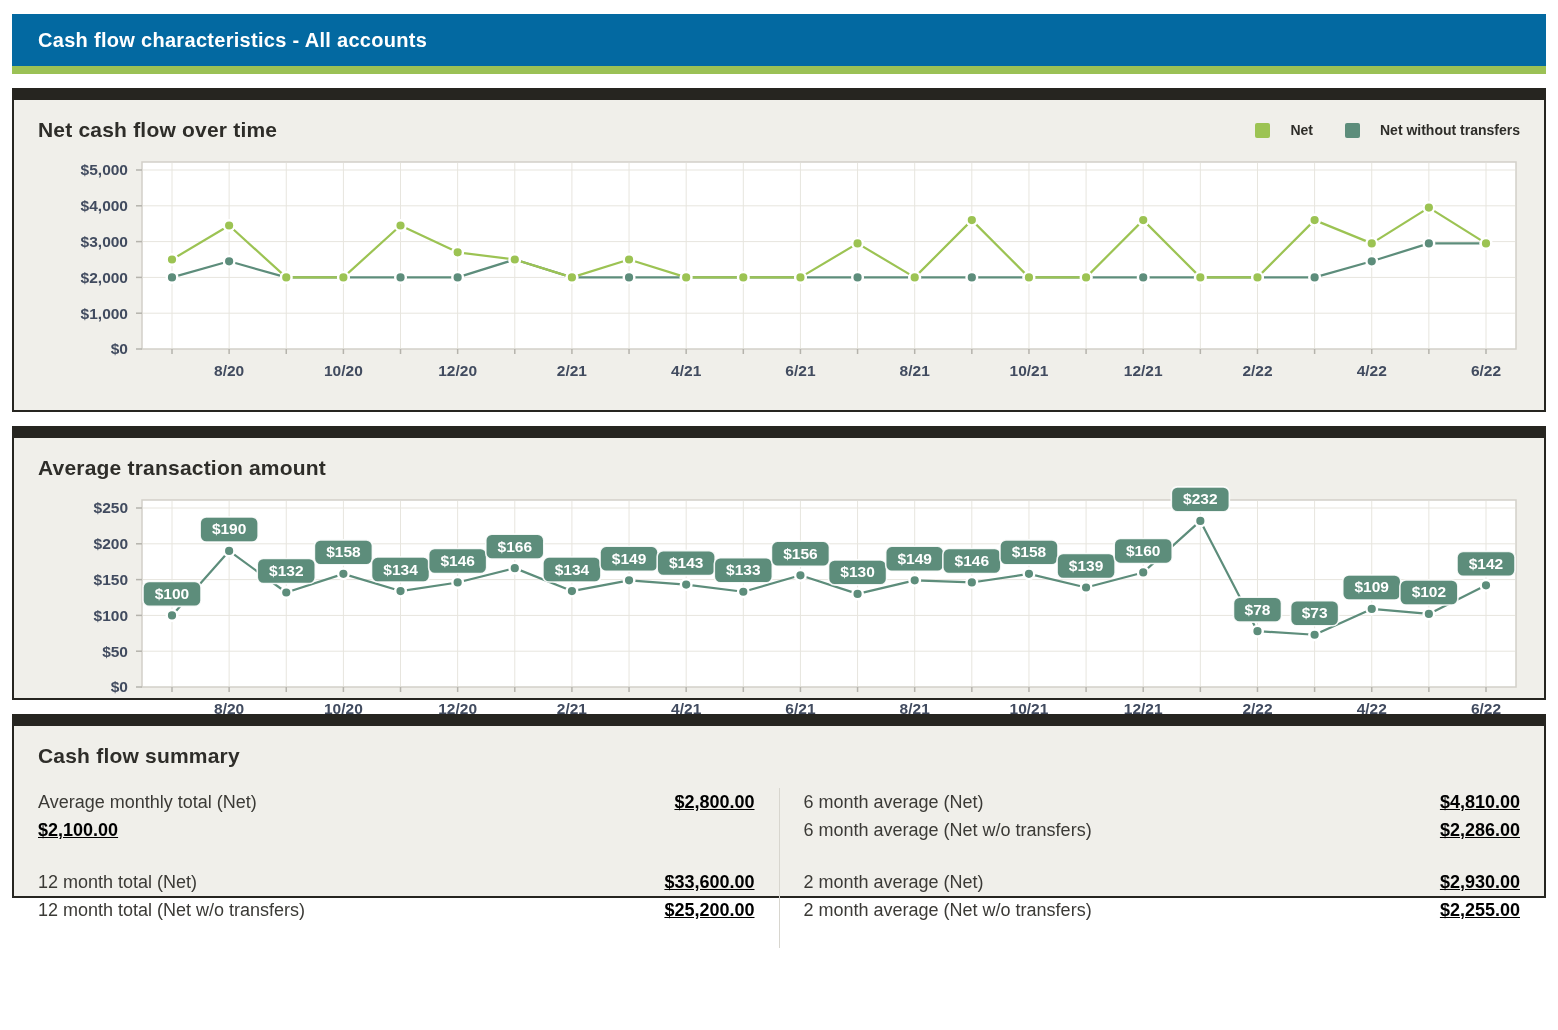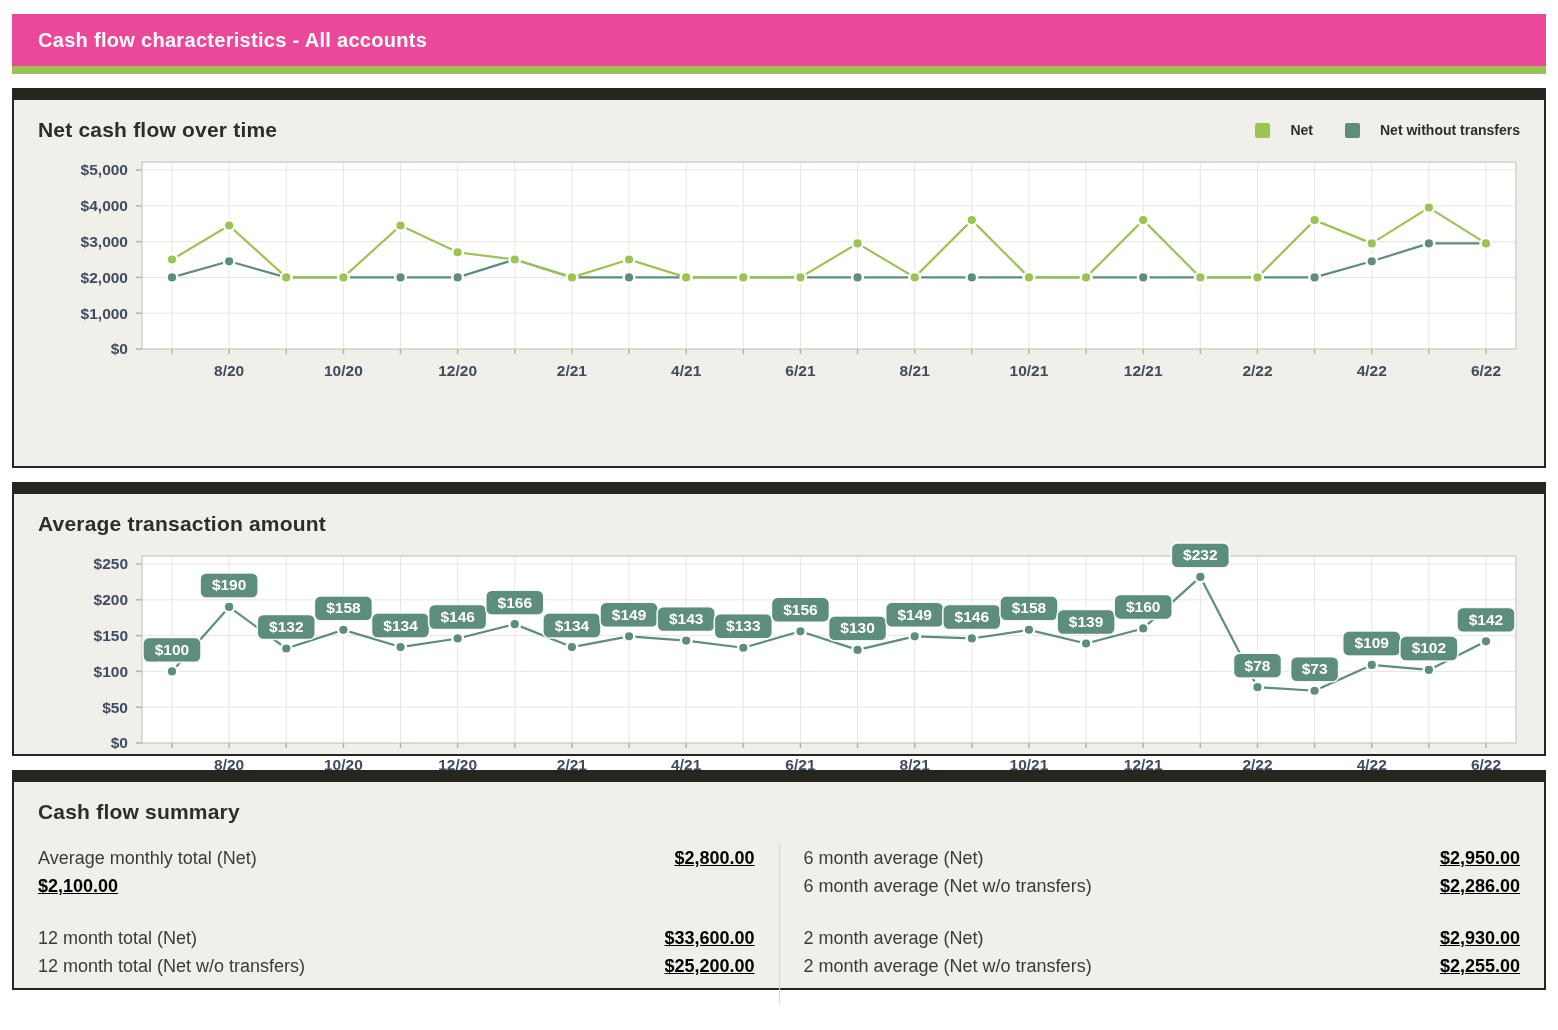--- a/index.html
+++ b/index.html
@@ -5,34 +5,34 @@
   * { box-sizing: border-box; }
   html,body { margin:0; padding:0; }
   body {
     width:1558px; height:1030px;
     background:#ffffff;
     font-family:"Liberation Sans","DejaVu Sans",sans-serif;
     color:#312f2b;
     padding:14px 12px;
   }
   .header-bar {
-    height:52px; background:#ec4899;
+    height:52px; background:#0369a1;
     display:flex; align-items:center; padding:0 26px;
   }
   .header-bar h1 {
     margin:0; font-size:20px; font-weight:700; color:#ffffff; letter-spacing:.3px;
   }
   .accent-bar { height:8px; background:#9bc155; }
   .panel {
     border:2px solid #262520; border-top-width:12px;
     background:#f0efea; margin-top:14px; padding:16px 24px 0;
   }
-  #panel-net { height:380px; }
+  #panel-net { height:324px; }
   #panel-avg { height:274px; padding-top:14px; }
-  #panel-summary { height:220px; padding-top:18px; }
+  #panel-summary { height:184px; padding-top:18px; }
   .title-row { display:flex; justify-content:space-between; align-items:center; margin:2px 0 12px; }
   #panel-avg .title-row { margin:4px 0 6px; }
   h2 { margin:0; font-size:21px; font-weight:700; color:#2e2d29; letter-spacing:.2px; }
   .legend { display:flex; align-items:center; gap:32px; }
   .legend-item { display:flex; align-items:center; gap:20px; font-size:14px; font-weight:700; color:#2e2d29; }
   .swatch { width:15px; height:15px; border-radius:2px; display:inline-block; }
   .chart svg { display:block; overflow:visible; }
   .axis-label { font-family:"Liberation Sans","DejaVu Sans",sans-serif; font-size:15.5px; font-weight:700; fill:#414b5f; }
   .badge-text { font-family:"Liberation Sans","DejaVu Sans",sans-serif; font-size:15.5px; font-weight:700; fill:#ffffff; }
   .summary-grid { display:grid; grid-template-columns:1fr 1px 1fr; column-gap:24px; margin-top:20px; }
@@ -405,21 +405,21 @@
               <span class="label">12 month total (Net w/o transfers)</span>
               <span class="value">$25,200.00</span>
             </div>
           </div>
         </div>
       <div class="summary-divider"></div>
       <div class="sum-col" id="sum-right">
           <div class="sum-group">
             <div class="sum-row">
               <span class="label">6 month average (Net)</span>
-              <span class="value">$2,950.00</span>
+              <span class="value">$4,810.00</span>
             </div>
             <div class="sum-row">
               <span class="label">6 month average (Net w/o transfers)</span>
               <span class="value">$2,286.00</span>
             </div>
           </div>
           <div class="sum-group">
             <div class="sum-row">
               <span class="label">2 month average (Net)</span>
               <span class="value">$2,930.00</span>

